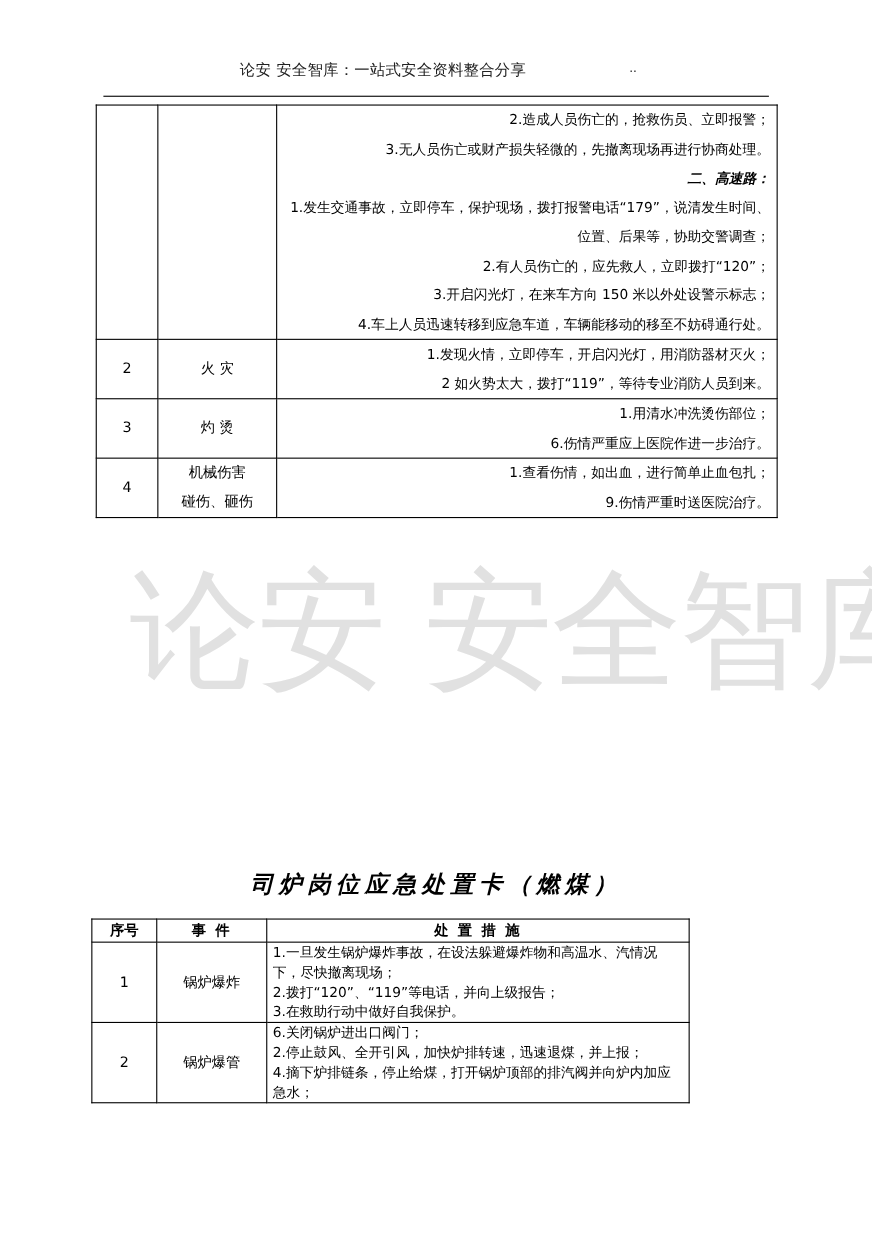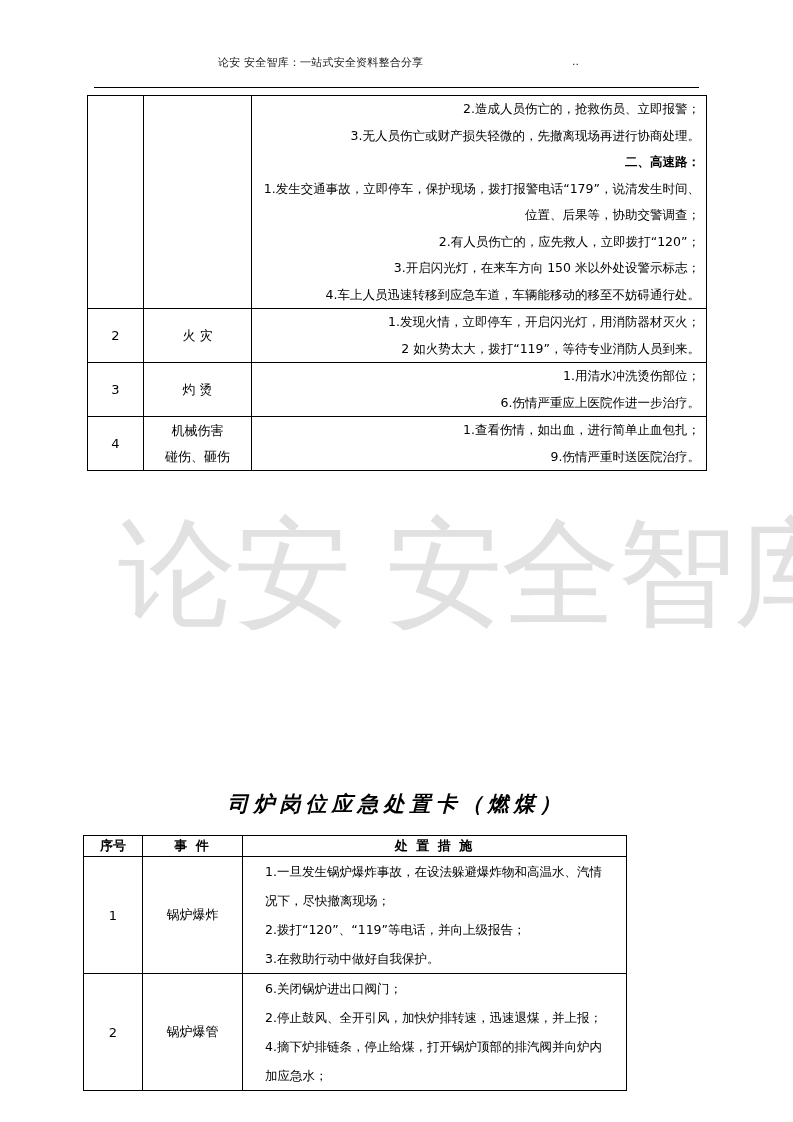--- a/index.html
+++ b/index.html
@@ -1,48 +1,48 @@
 <!DOCTYPE html>
 <html><head>
 <meta charset="utf-8">
 <style>
   html, body { margin: 0; padding: 0; background: #ffffff; }
   body { width: 793px; height: 1122px; position: relative; overflow: hidden;
          font-family: "DejaVu Sans", "Liberation Sans", sans-serif; color: #000; }
   .page-header { position: absolute; left: 0; top: 55px; width: 793px; height: 20px; }
-  .page-header .title { position: absolute; left: 218px; top: 0; font-size: 11px;
+  .page-header .title { position: absolute; left: 218px; top: 0; font-size: 14px;
          font-family: "DejaVu Serif", "Liberation Serif", serif; color: #222; letter-spacing: 0.2px; }
   .page-header .dots { position: absolute; left: 572px; top: 0; font-size: 11px; color: #222; }
   .header-rule { position: absolute; left: 94px; top: 87px; width: 605px; height: 0; border-top: 1px solid #000; }
 
   table { border-collapse: collapse; position: absolute; table-layout: fixed; }
   td, th { border: 1px solid #000; padding: 0; vertical-align: middle; }
 
   #table1 { left: 87px; top: 95px; width: 620px; }
   #table1 td.c0 { width: 55px; text-align: center; font-size: 13px; }
   #table1 td.c1 { width: 107px; text-align: center; font-size: 13px; line-height: 26px; }
   #table1 td.c2 { padding: 0 6px; font-size: 12.5px; line-height: 26.5px; text-align: right; }
   #table1 .line { white-space: nowrap; }
   #table1 .line.wrap { white-space: normal; }
-  #table1 .bold { font-weight: bold; }
+  #table1 .bold { font-weight: bold; font-style: italic; }
 
   .watermark { position: absolute; left: 118px; top: 495px; font-size: 118px; color: #e1e1e1;
          letter-spacing: -2px; white-space: nowrap; font-family: "DejaVu Sans", sans-serif; }
 
   .card-title { position: absolute; left: 0; width: 793px; top: 790px; text-align: center;
          font-size: 21px; font-weight: bold; letter-spacing: 5px; font-style: italic;
          font-family: "DejaVu Serif", serif; }
 
   #table2 { left: 83px; top: 835px; width: 544px; }
   #table2 th { font-size: 13px; font-weight: bold; height: 20px; letter-spacing: 2px; }
   #table2 th.h0 { width: 58px; letter-spacing: 0; }
   #table2 th.h1 { width: 99px; }
   #table2 td.c0 { text-align: center; font-size: 13px; }
   #table2 td.c1 { text-align: center; font-size: 13px; }
-  #table2 td.c2 { padding: 0 22px; font-size: 12.5px; line-height: 29px; }
+  #table2 td.c2 { padding: 0 5px; font-size: 12.5px; line-height: 18px; }
 </style>
 </head>
 <body>
 
 <div class="page-header">
   <span class="title">论安  安全智库：一站式安全资料整合分享</span>
   <span class="dots">..</span>
 </div>
 <div class="header-rule"></div>
 

